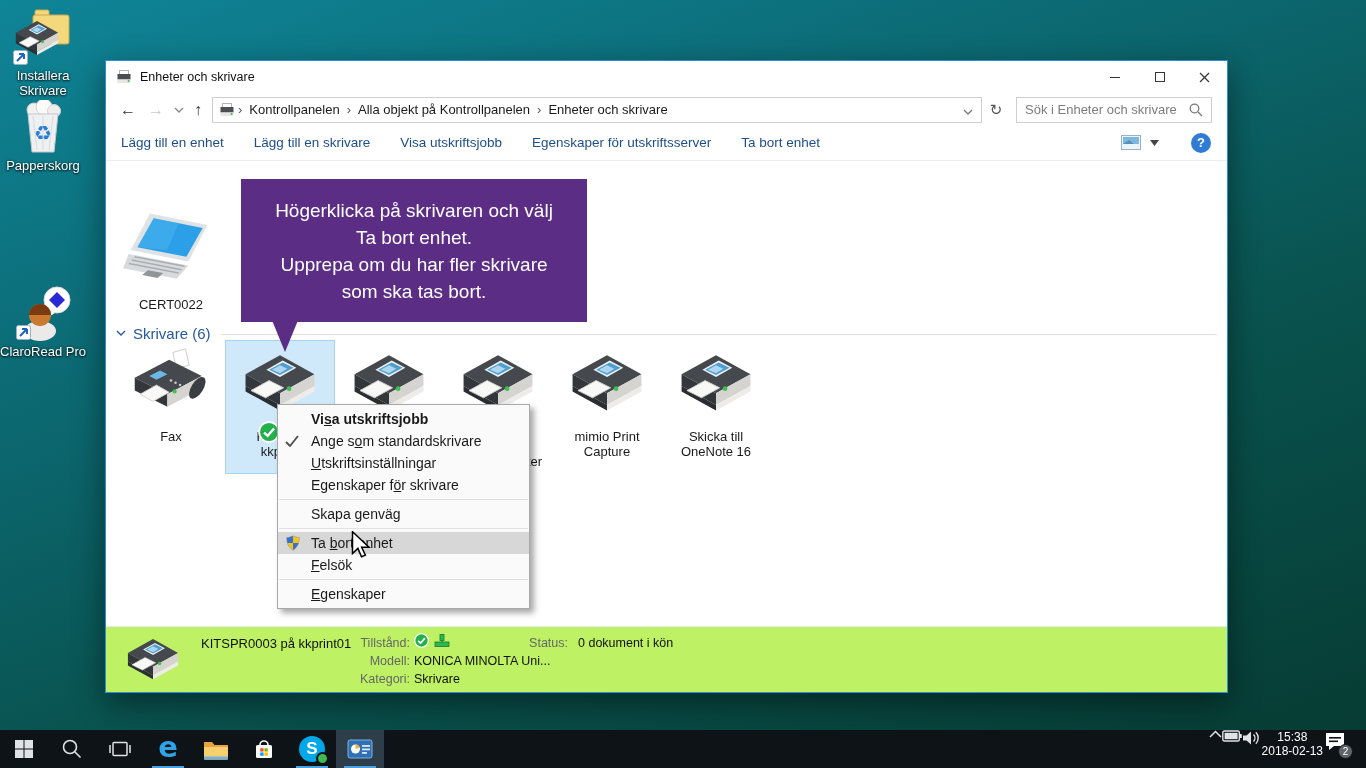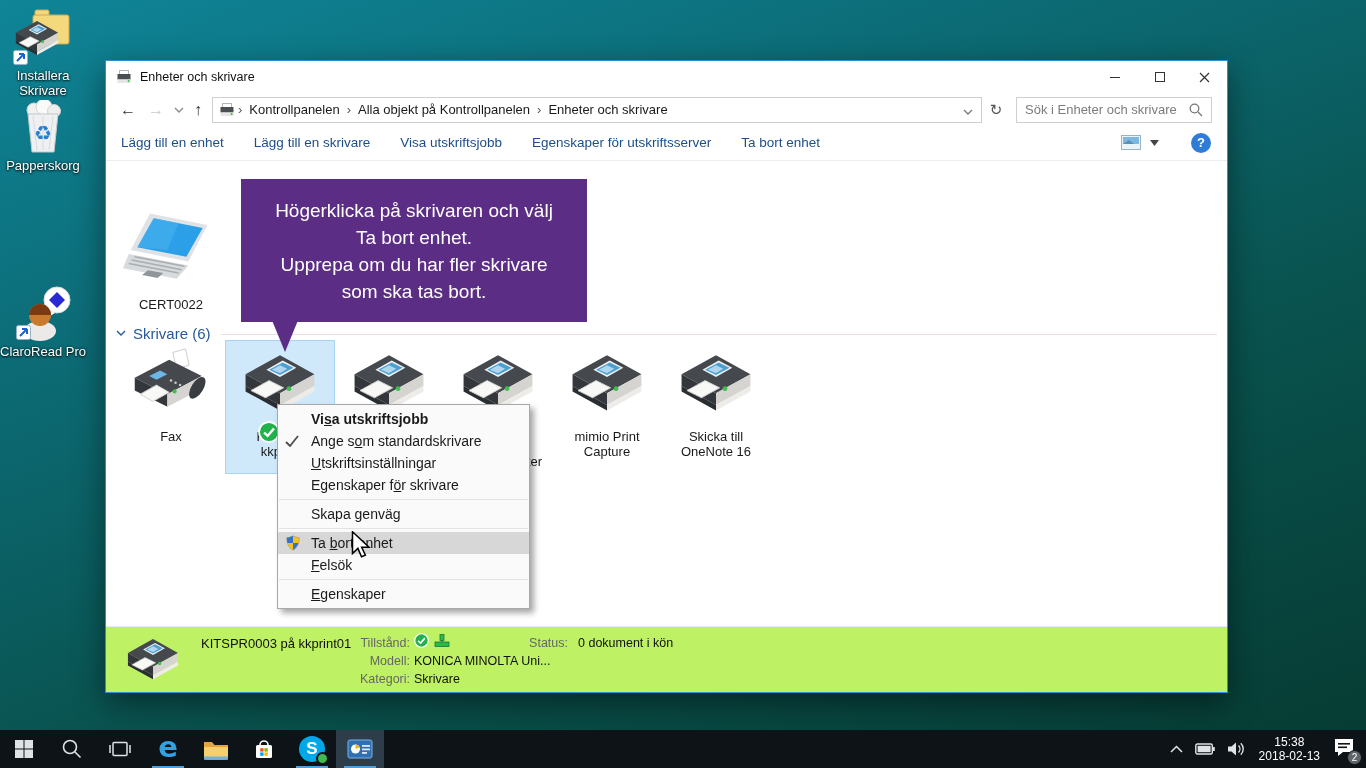--- a/index.html
+++ b/index.html
@@ -100,21 +100,21 @@
   .tb-btn.run::after { content:''; position:absolute; bottom:0; left:8px; right:8px; height:2px;
                        background:#4ba0dd; }
   .tb-btn.active { background:#2e3d4a; }
   .edge-e { font-size:29px; font-weight:bold; color:#2ea3e8; font-family:"DejaVu Sans",sans-serif;
             line-height:1; margin-top:-3px; }
   .skype-c { width:26px; height:26px; border-radius:50%; background:#00a8ea; color:#fff;
              font-size:17px; font-weight:bold; display:flex; align-items:center; justify-content:center;
              position:relative; }
   .skype-badge { position:absolute; right:-4px; bottom:-3px; width:13px; height:13px; border-radius:50%;
                  background:#3fb950; border:2px solid #0e1318; }
-  .tray { margin-left:auto; display:flex; align-items:center; gap:12px; padding-right:8px; }
+  .tray { margin-left:auto; display:flex; align-items:flex-start; gap:0; padding-right:17px; }
   .clock { text-align:center; font-size:12px; line-height:14px; color:#fff; }
   .ac-wrap { position:relative; width:26px; height:26px; }
   .ac-badge { position:absolute; right:-4px; bottom:-3px; width:15px; height:15px; border-radius:50%;
               background:#5f666b; color:#fff; font-size:10px; display:flex; align-items:center;
               justify-content:center; border:1px solid #0e1318; }
 </style>
 </head>
 <body>
 
 <svg width="0" height="0" style="position:absolute">

